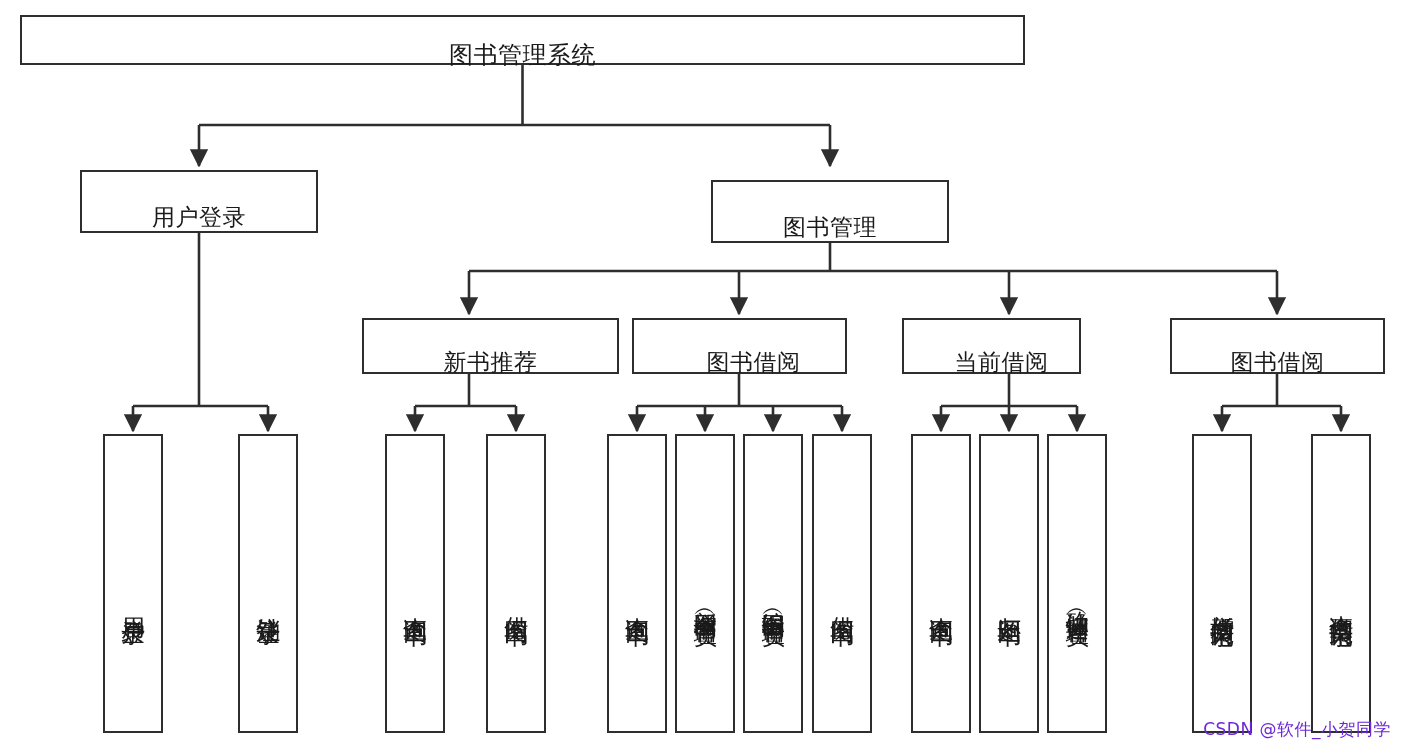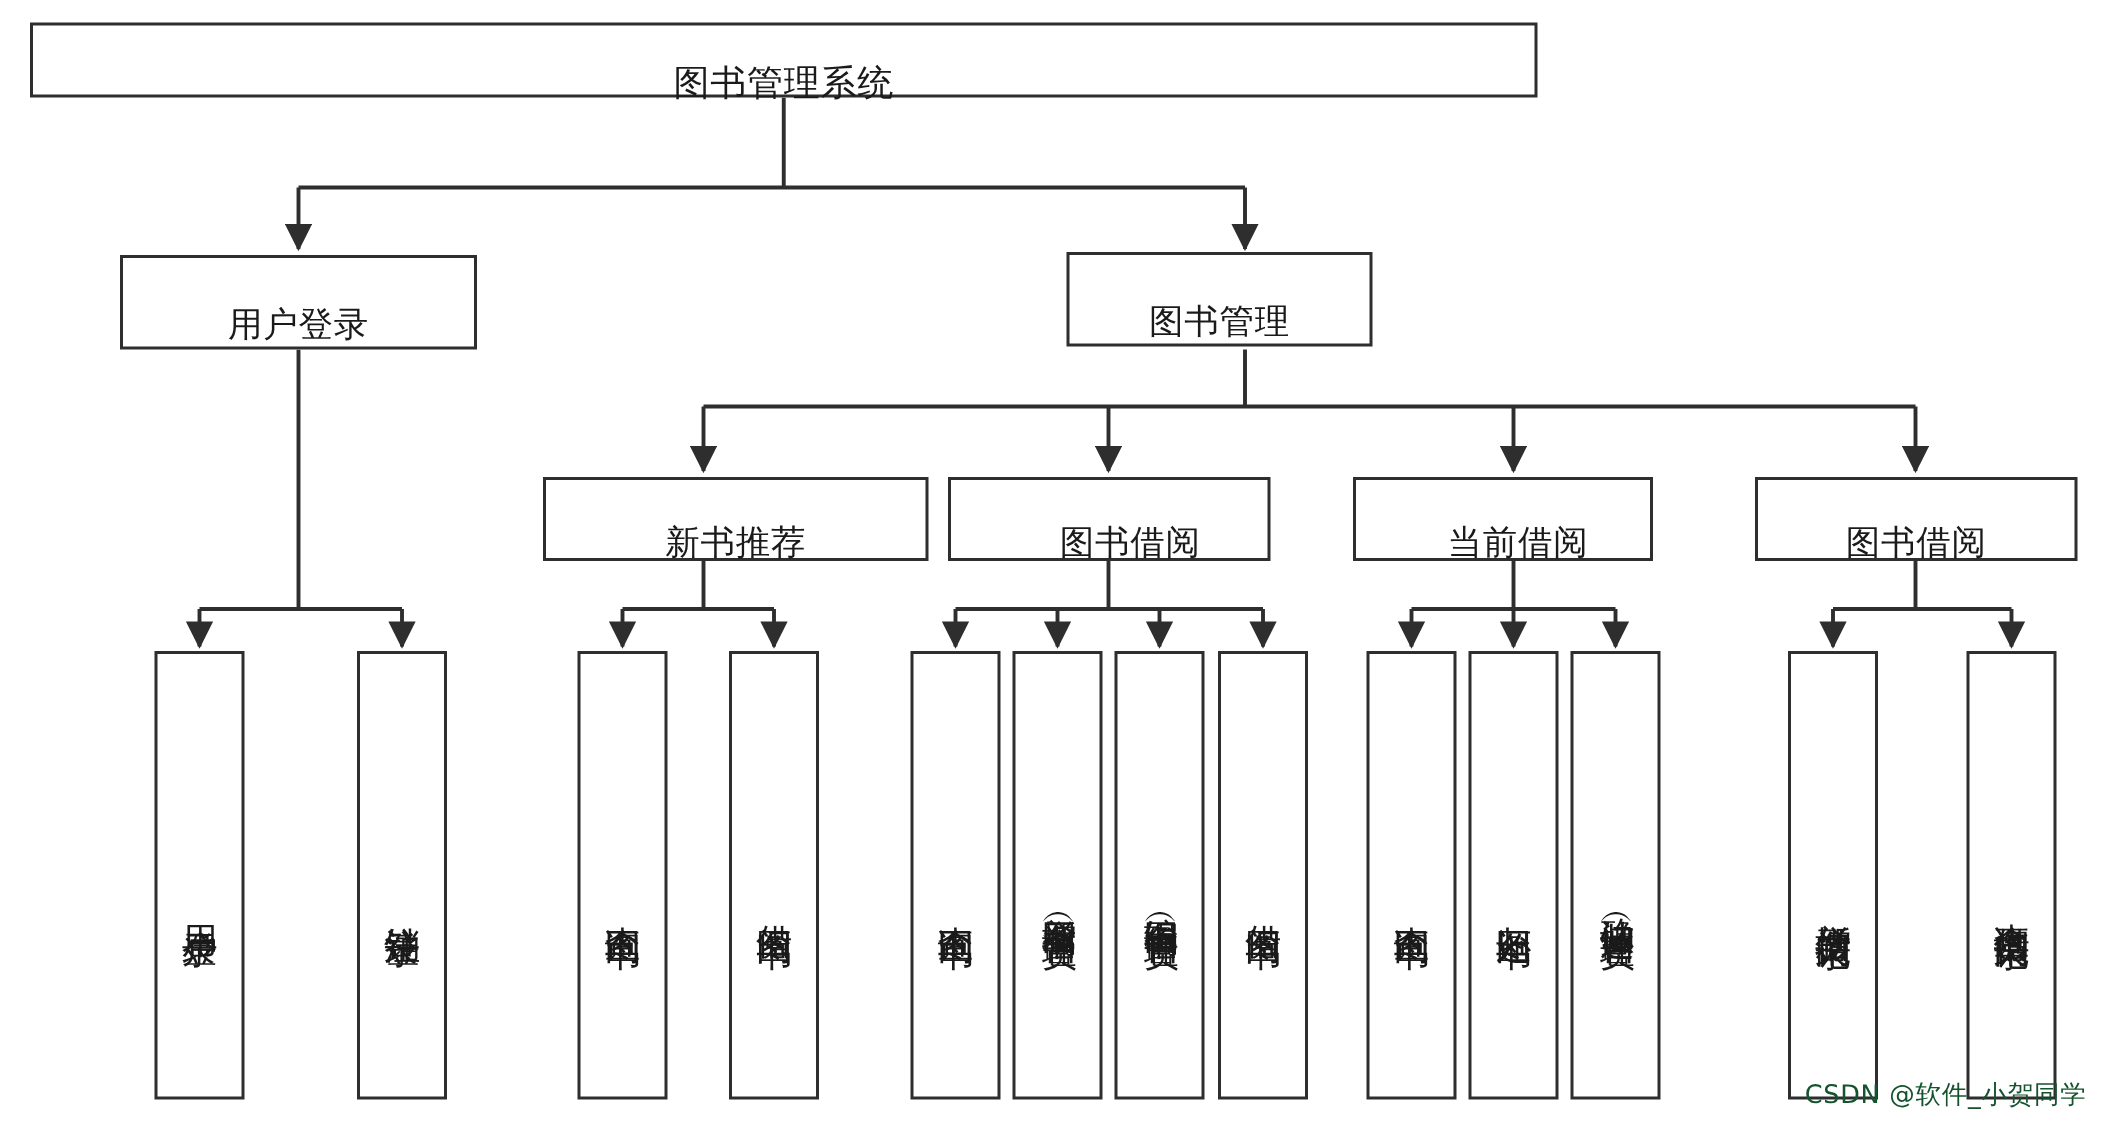--- a/index.html
+++ b/index.html
@@ -51,21 +51,21 @@
     white-space:nowrap;
     text-align:start;
   }
   .node.v.tall .lbl{font-size:23px;}
 
   #watermark{
     position:absolute;
     right:14px;
     bottom:6px;
     font-size:17px;
-    color:#14532d;
+    color:#6d28d9;
     letter-spacing:0.5px;
     z-index:5;
     white-space:nowrap;
     font-family:"DejaVu Sans","Liberation Sans",sans-serif;
   }
 </style>
 </head>
 <body>
 
 <div id="diagram-root">
@@ -121,33 +121,33 @@
   </svg>
 
   <div class="node h root" style="left:20px;top:15px;width:1005px;height:50px;">
     <span class="lbl">图书管理系统</span>
   </div>
 
   <div class="node h" style="left:80px;top:170px;width:238px;height:63px;">
     <span class="lbl">用户登录</span>
   </div>
 
-  <div class="node h" style="left:711px;top:168px;width:204px;height:63px;">
+  <div class="node h" style="left:711px;top:180px;width:238px;height:63px;">
     <span class="lbl">图书管理</span>
   </div>
 
   <div class="node h" style="left:362px;top:318px;width:257px;height:56px;">
     <span class="lbl">新书推荐</span>
   </div>
 
   <div class="node h" style="left:632px;top:318px;width:215px;height:56px;padding-left:28px;">
     <span class="lbl">图书借阅</span>
   </div>
 
-  <div class="node h" style="left:902px;top:318px;width:200px;height:56px;padding-left:20px;">
+  <div class="node h" style="left:902px;top:318px;width:179px;height:56px;padding-left:20px;">
     <span class="lbl">当前借阅</span>
   </div>
 
   <div class="node h" style="left:1170px;top:318px;width:215px;height:56px;">
     <span class="lbl">图书借阅</span>
   </div>
 
   <div class="node v" style="left:103px;top:434px;width:60px;height:299px;">
     <span class="lbl">用户登录</span>
   </div>

